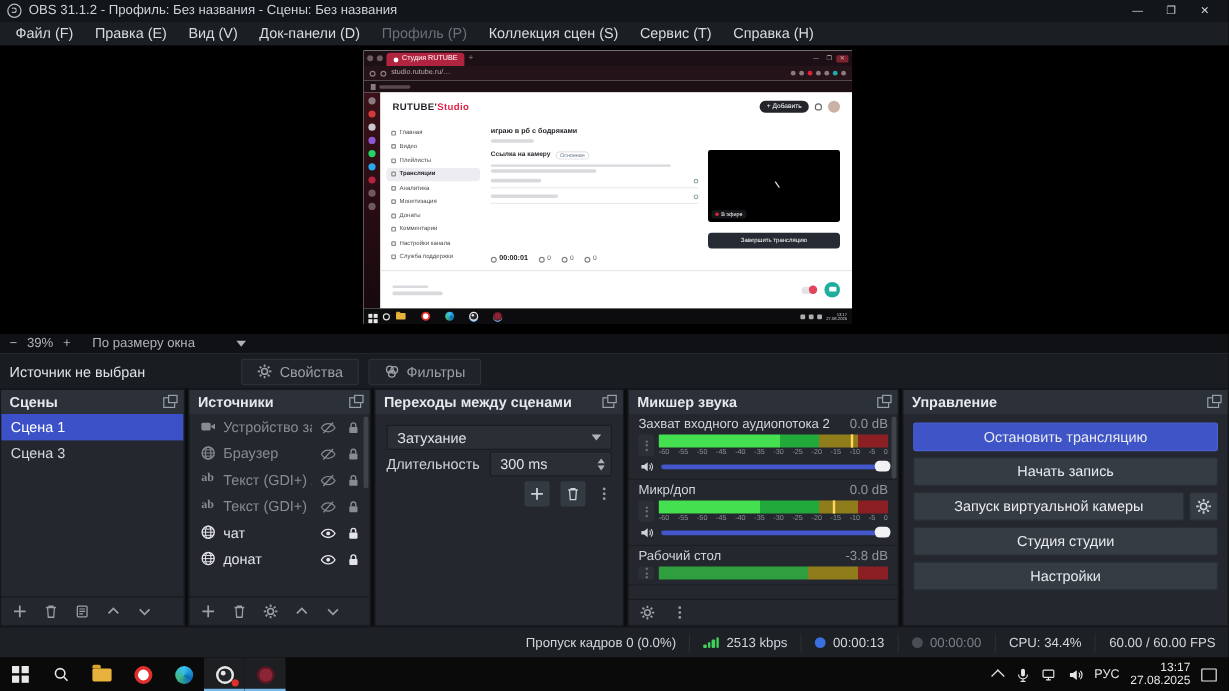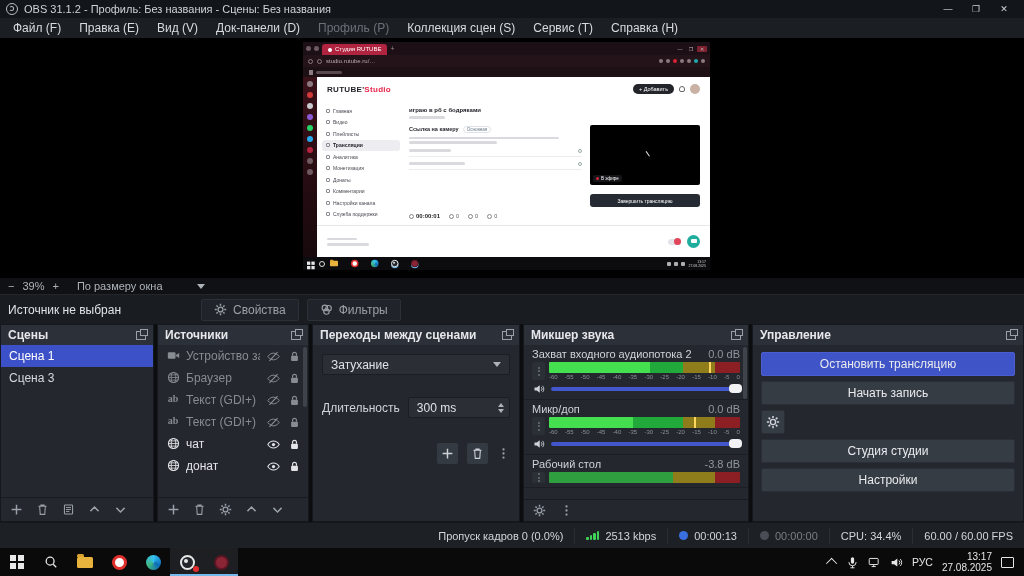--- a/index.html
+++ b/index.html
@@ -111,21 +111,21 @@
   .src-row { height:22px; display:flex; align-items:center; gap:6px; padding:0 6px 0 8px; font-size:12px; color:#e2e4e8; }
   .src-row.dim { color:#878b92; }
   .src-row .ic { width:14px; height:14px; color:currentColor; flex:0 0 auto; display:flex; align-items:flex-start; justify-content:center;font-family:Liberation Serif, serif; }
   .src-row .ic svg { width:13px; height:13px; }
   .src-row .lbl { flex:1; min-width:0; white-space:nowrap; overflow:hidden; }
   .src-row .st { width:15px; height:14px; color:currentColor; display:flex; align-items:center; justify-content:center; }
   .src-row .st svg { width:13px; height:13px; }
   .ab { font-weight:700; font-size:10px; letter-spacing:0; }
   .vscroll { position:absolute; right:1px; top:22px; width:4px; height:60px; background:#3f444b; border-radius:2px; }
 
-  .trans-body { padding:9px 9px 0; display:flex; flex-direction:column; gap:22px; }
+  .trans-body { padding:9px 9px 0; display:flex; flex-direction:column; gap:1px; }
   .selbox { height:21px; background:#2b2f35; border:1px solid #1a1d21; border-radius:2px; display:flex; align-items:center; padding:0 8px; color:#dfe2e6; font-size:12px; }
   .selbox .car { margin-left:auto; width:0; height:0; border-left:4px solid transparent; border-right:4px solid transparent; border-top:5px solid #aeb3ba; }
   .durrow { display:flex; align-items:center; }
   .durrow .dl { color:#cfd3d8; font-size:12px; }
   .spin { margin-left:8px; flex:1; height:21px; background:#2b2f35; border:1px solid #1a1d21; border-radius:2px; display:flex; align-items:center; padding:0 0 0 8px; color:#dfe2e6; font-size:12px; }
   .spin .arrows { margin-left:auto; width:16px; display:flex; flex-direction:column; align-items:center; gap:2px; }
   .spin .arrows i { width:0; height:0; border-left:3.5px solid transparent; border-right:3.5px solid transparent; }
   .spin .arrows .up { border-bottom:4px solid #aeb3ba; }
   .spin .arrows .dn { border-top:4px solid #aeb3ba; }
   .trans-tools { display:flex; justify-content:flex-end; align-items:center; gap:9px; padding-top:3px; }
@@ -803,20 +803,21 @@
 
     <section class="dock d-ctrl">
       <div class="dock-h">
           <span>Управление</span>
           <span class="popout"></span>
         </div>
       <div class="ctrl-body">
         <button class="cbtn blue">Остановить трансляцию</button>
         <button class="cbtn">Начать запись</button>
         <div class="vrow">
+          <button class="cbtn">Запуск виртуальной камеры</button>
           <span class="gearbtn">
               <svg viewBox="0 0 16 16">
                 <circle cx="8" cy="8" r="3" fill="none" stroke="currentColor" stroke-width="1.6"></circle>
                 <g stroke="currentColor" stroke-width="1.8">
                   <path d="M8 1v2.4M8 12.6V15M1 8h2.4M12.6 8H15M3 3l1.7 1.7M11.3 11.3L13 13M13 3l-1.7 1.7M4.7 11.3L3 13"></path>
                 </g>
               </svg>
             </span>
         </div>
         <button class="cbtn">Студия студии</button>

